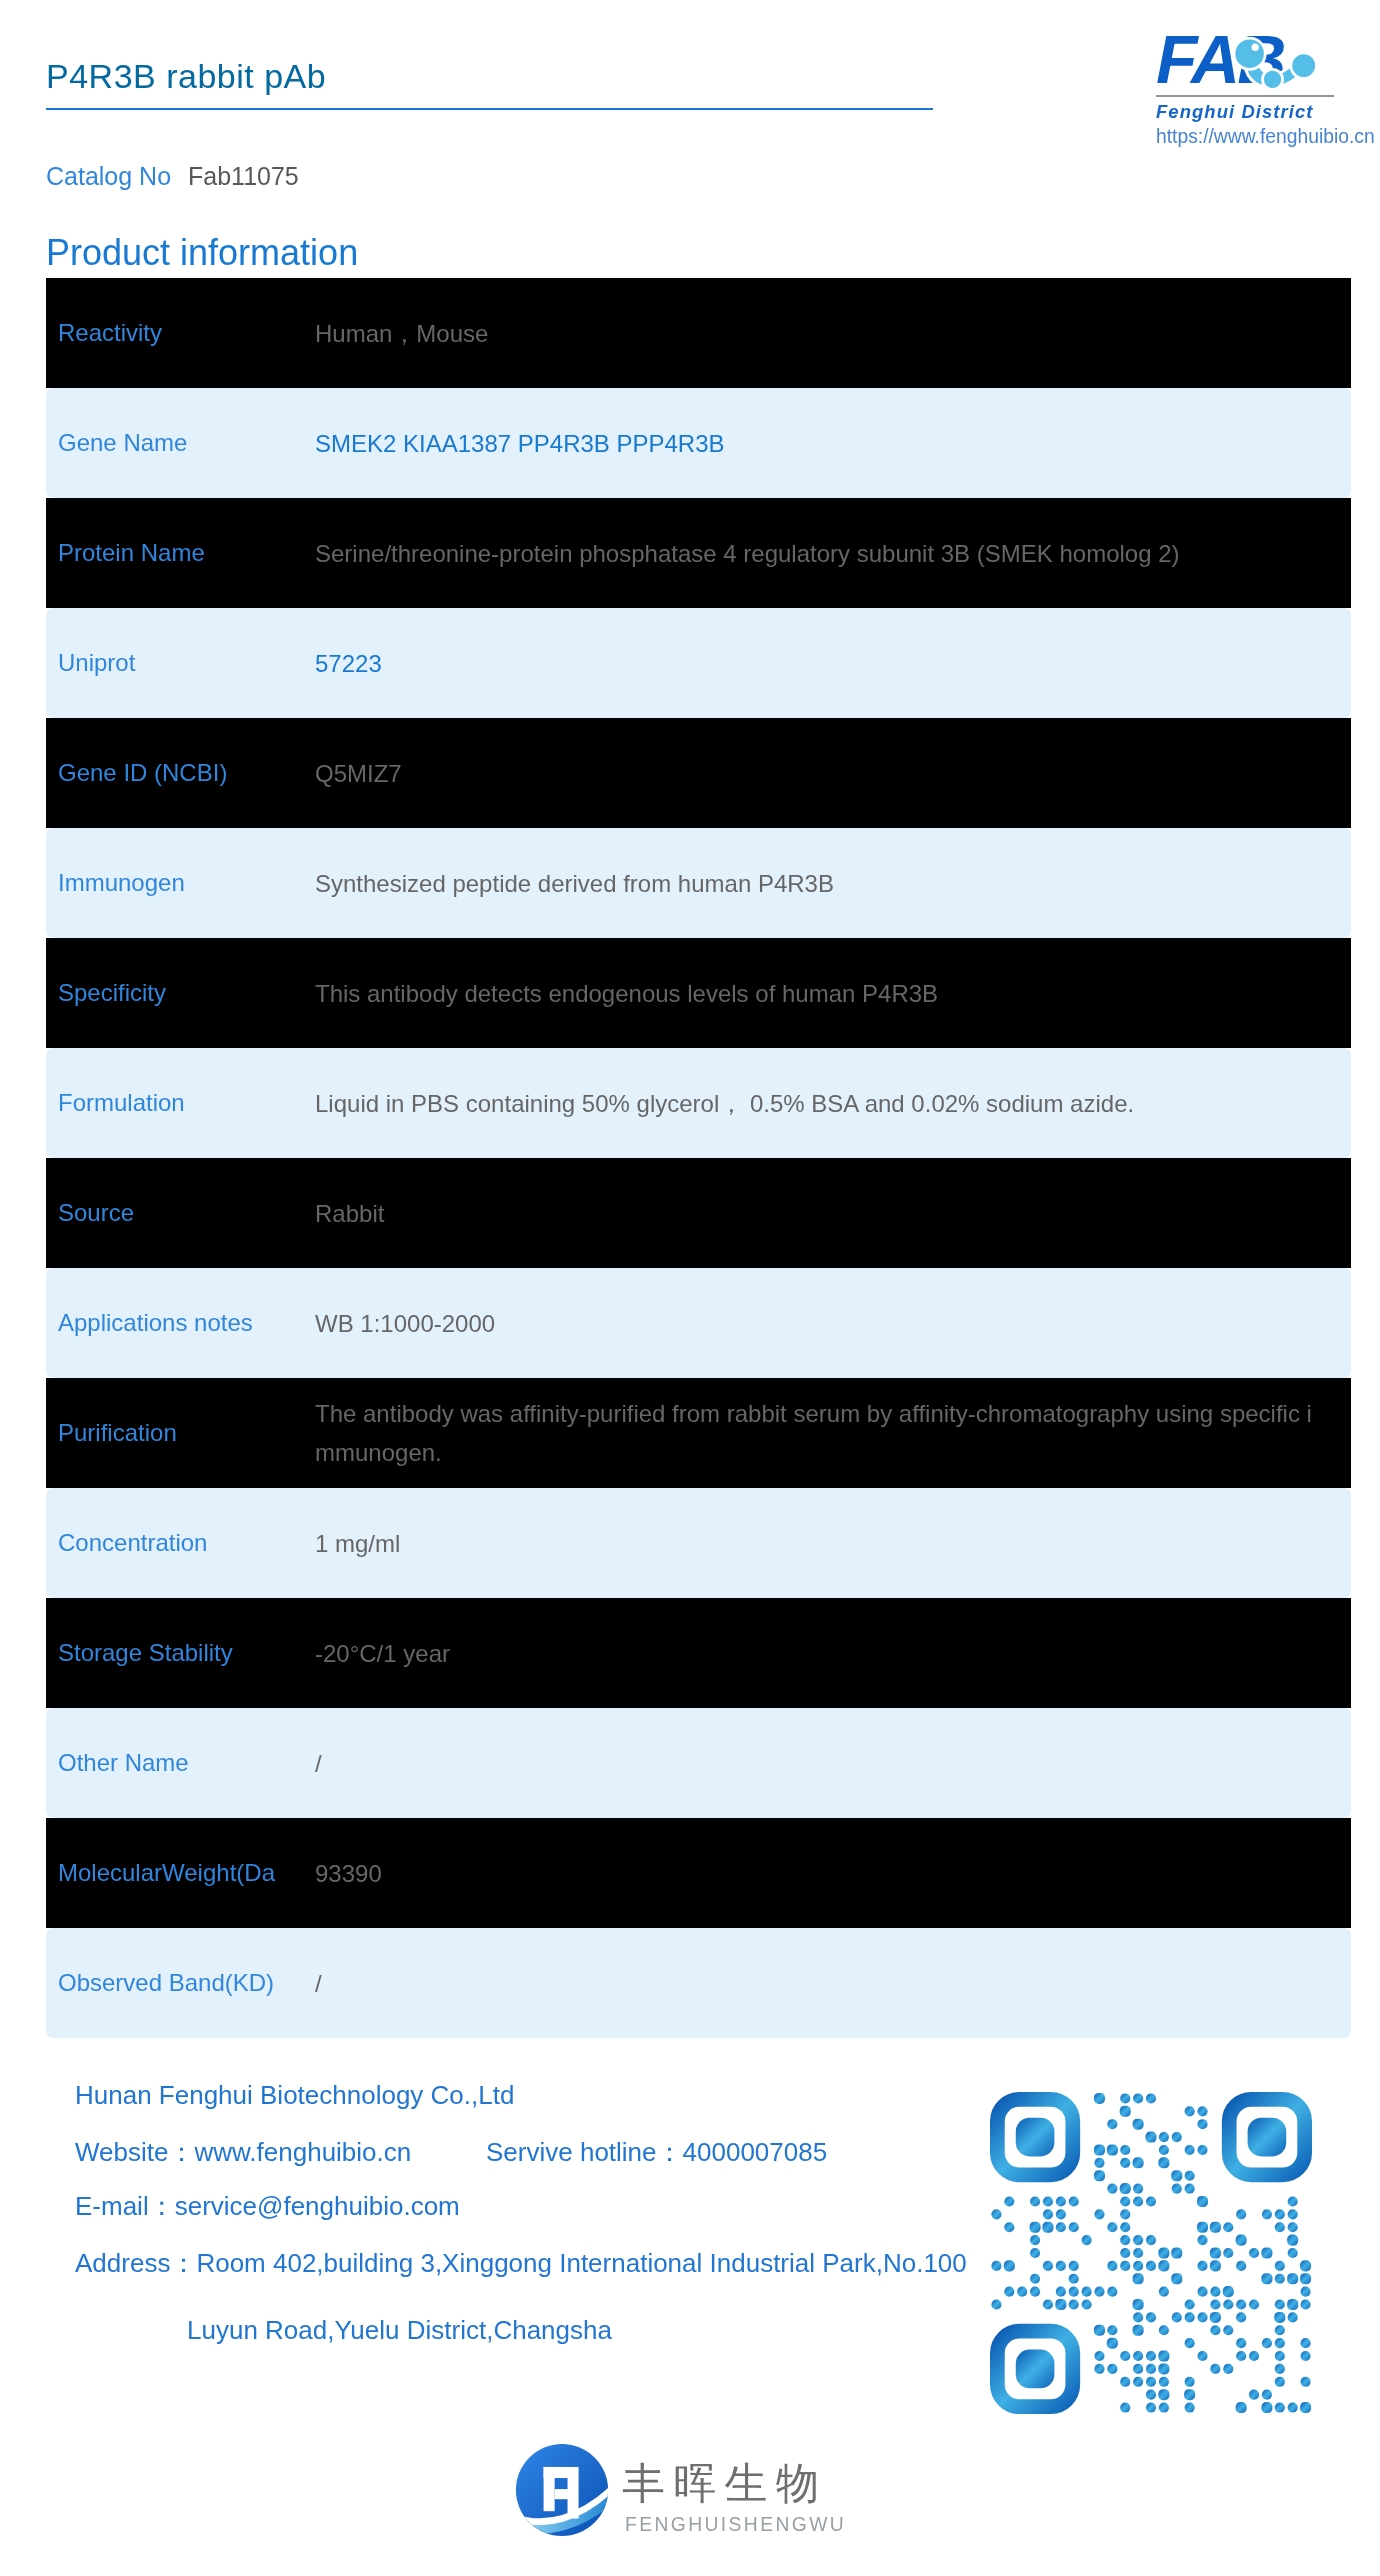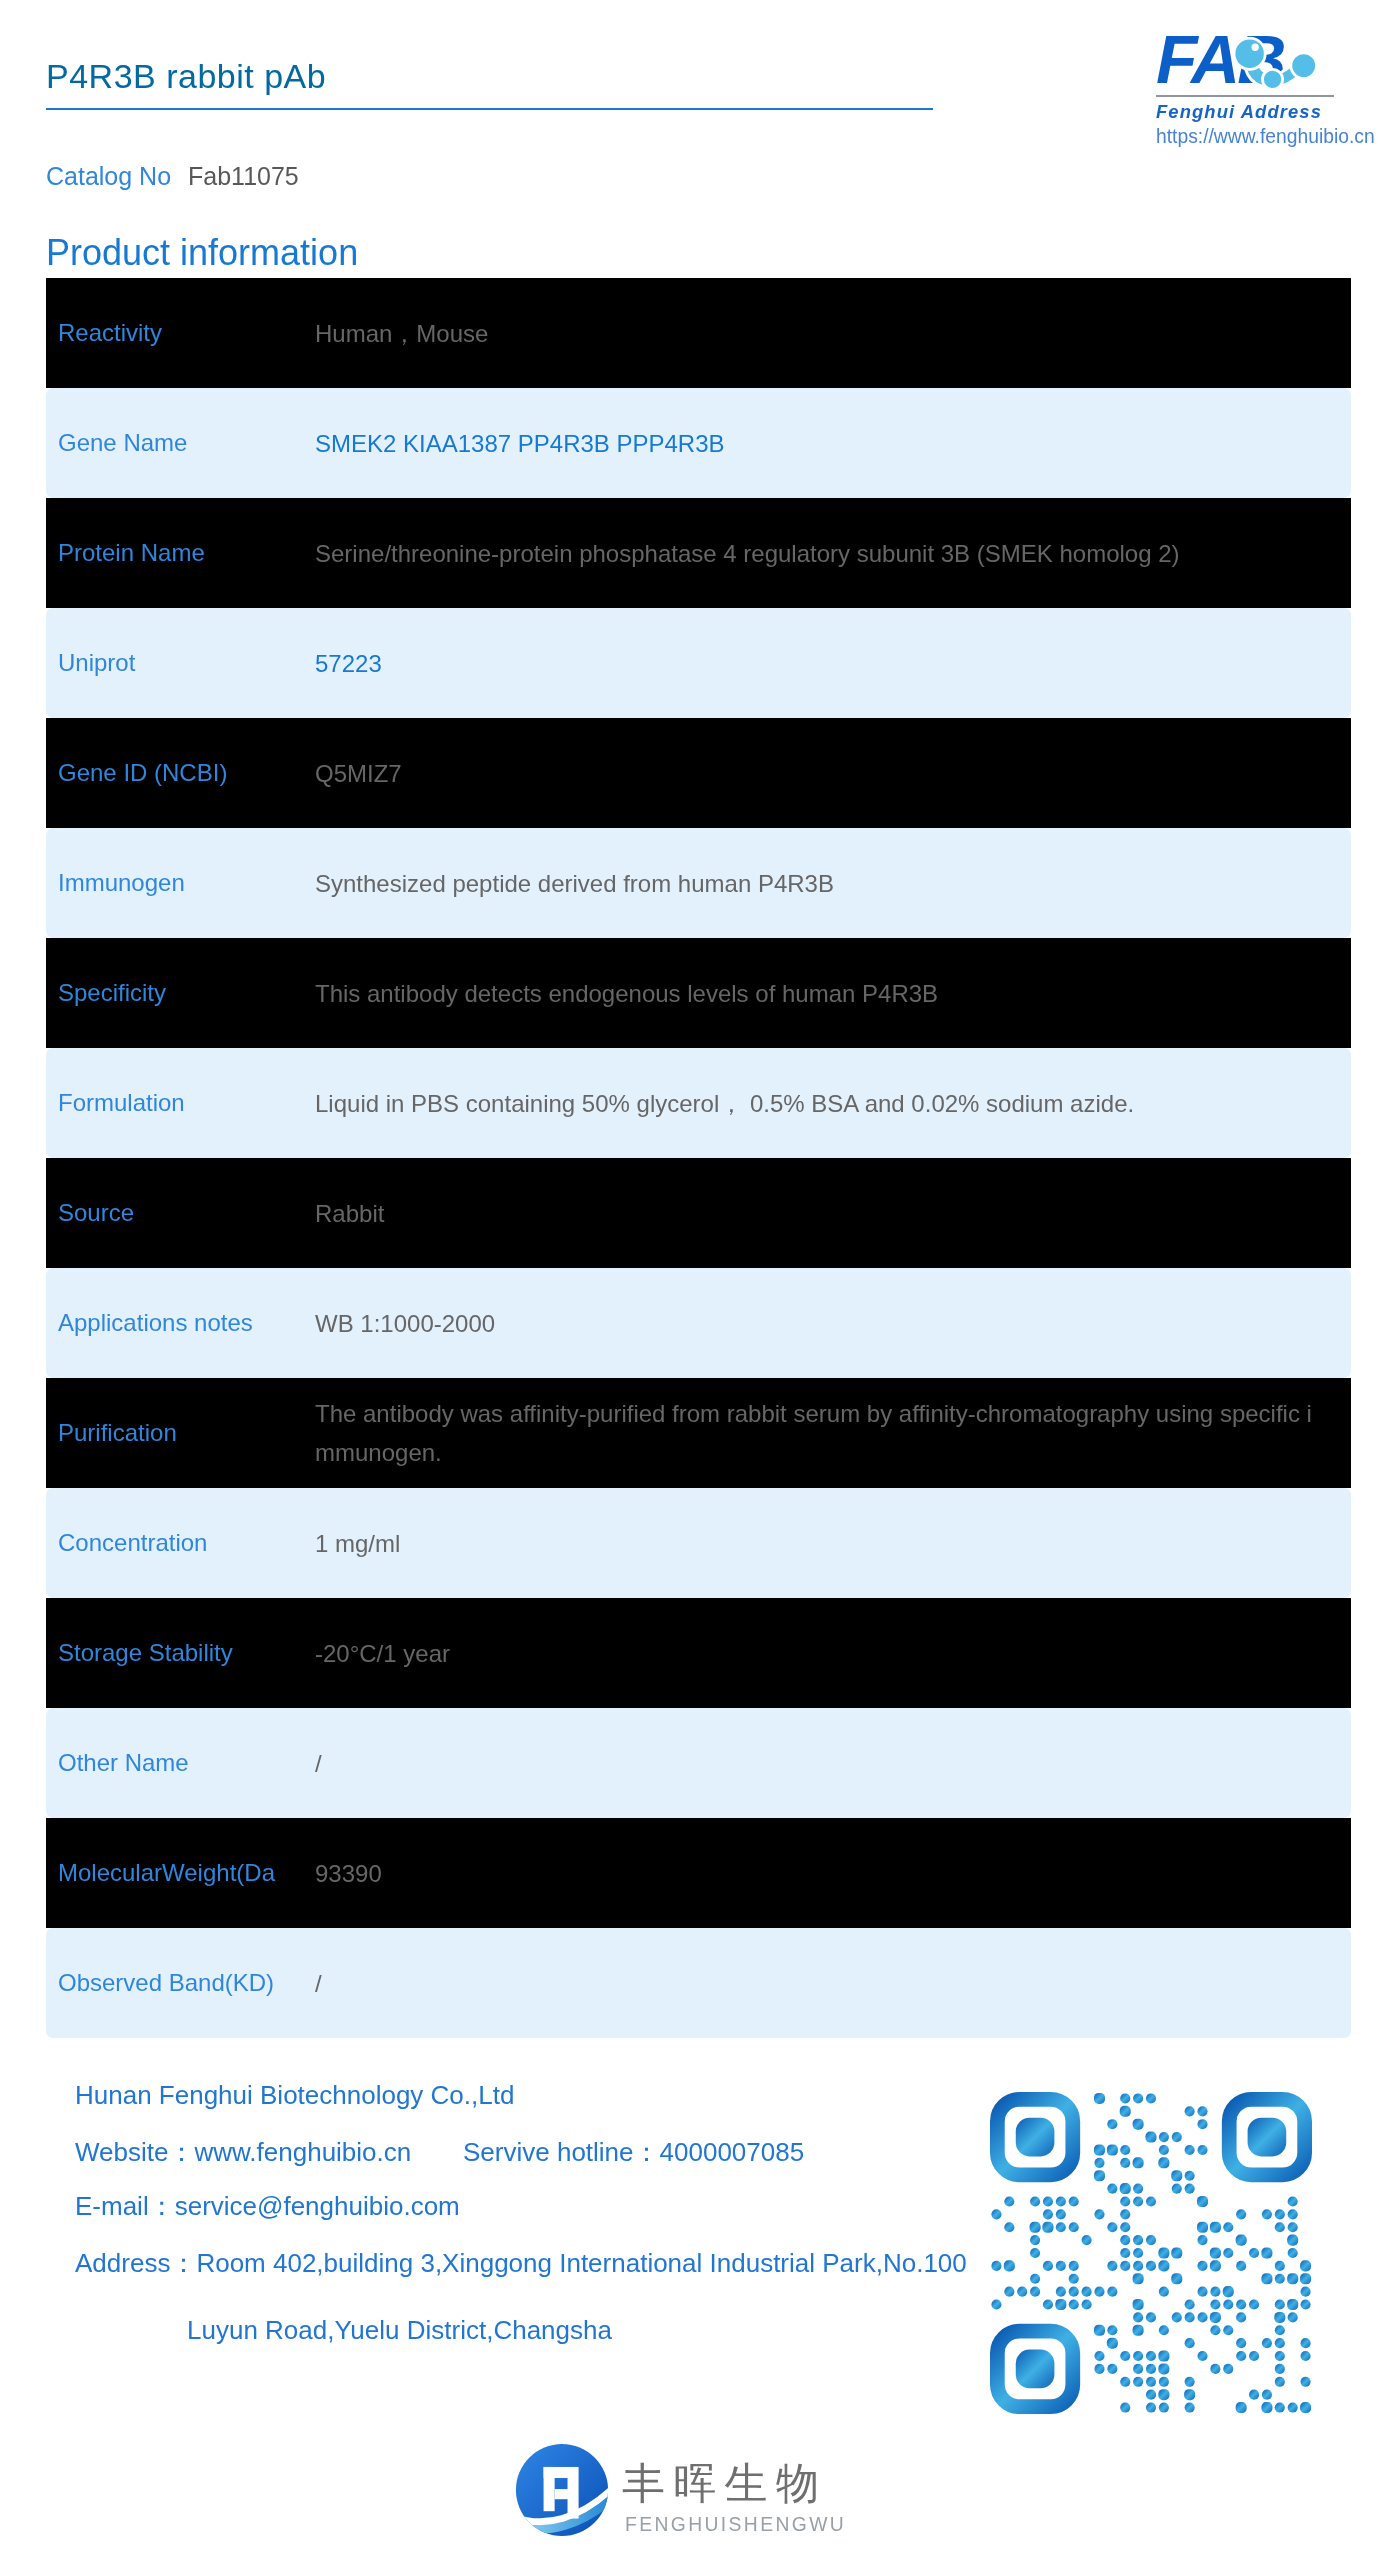--- a/index.html
+++ b/index.html
@@ -48,21 +48,21 @@
   .row-value { flex:1; padding-right:22px; font-size:24px; color:#666666; line-height:39px; word-break:break-all; }
   .row-value.blue { color:#1779d2; }
 
   
   .footer-line { position:absolute; left:75px; font-size:26px; color:#2176d2; line-height:31px; white-space:nowrap; }
   .fl-company  { top:2080px; }
   .fl-website  { top:2137px;text-align:center; }
   .fl-email    { top:2191px; }
   .fl-address  { top:2248px; }
   .fl-address2 { top:2315px; left:187px; }
-  .hotline-part { position:absolute; left:388px; top:0; }
+  .hotline-part { position:absolute; left:411px; top:0; }
   .footer-link { color:#2176d2; text-decoration:none; }
 
   .qr { position:absolute; left:989px; top:2092px; }
 
   
   .bottom-logo-mark { position:absolute; left:515px; top:2443px; }
   .cn-name {
     position:absolute; left:622px; top:2455px; font-size:43px; color:#6f6f6f; letter-spacing:8.3px; white-space:nowrap;
   }
   .en-name {
@@ -85,21 +85,21 @@
         <path d="M127,57 C143,57 147,48 159,43" fill="none" stroke="#ffffff" stroke-width="17" stroke-linecap="round"></path>
         <path d="M103,30 C104,50 112,57 127,57" fill="none" stroke="#54bee9" stroke-width="13" stroke-linecap="round"></path>
         <path d="M127,57 C143,57 147,48 159,43" fill="none" stroke="#54bee9" stroke-width="11" stroke-linecap="round"></path>
         <circle cx="102" cy="28" r="17" fill="#54bee9" stroke="#ffffff" stroke-width="3"></circle>
         <circle cx="127" cy="56" r="11" fill="#54bee9" stroke="#ffffff" stroke-width="3"></circle>
         <circle cx="161" cy="41" r="14" fill="#54bee9" stroke="#ffffff" stroke-width="3"></circle>
         <circle cx="108" cy="21" r="4" fill="#ffffff"></circle>
       </svg>
     </div>
     <div class="brand-rule"></div>
-    <div class="brand-sub">Fenghui Address</div>
+    <div class="brand-sub">Fenghui District</div>
     <a href="#" class="brand-url">https://www.fenghuibio.cn</a>
   </div>
 
   <div class="catalog">
     <span class="catalog-label">Catalog No</span>
     <span class="catalog-value">Fab11075</span>
   </div>
 
   <h2 class="section-heading">Product information</h2>
   <div class="section-rule"></div>

